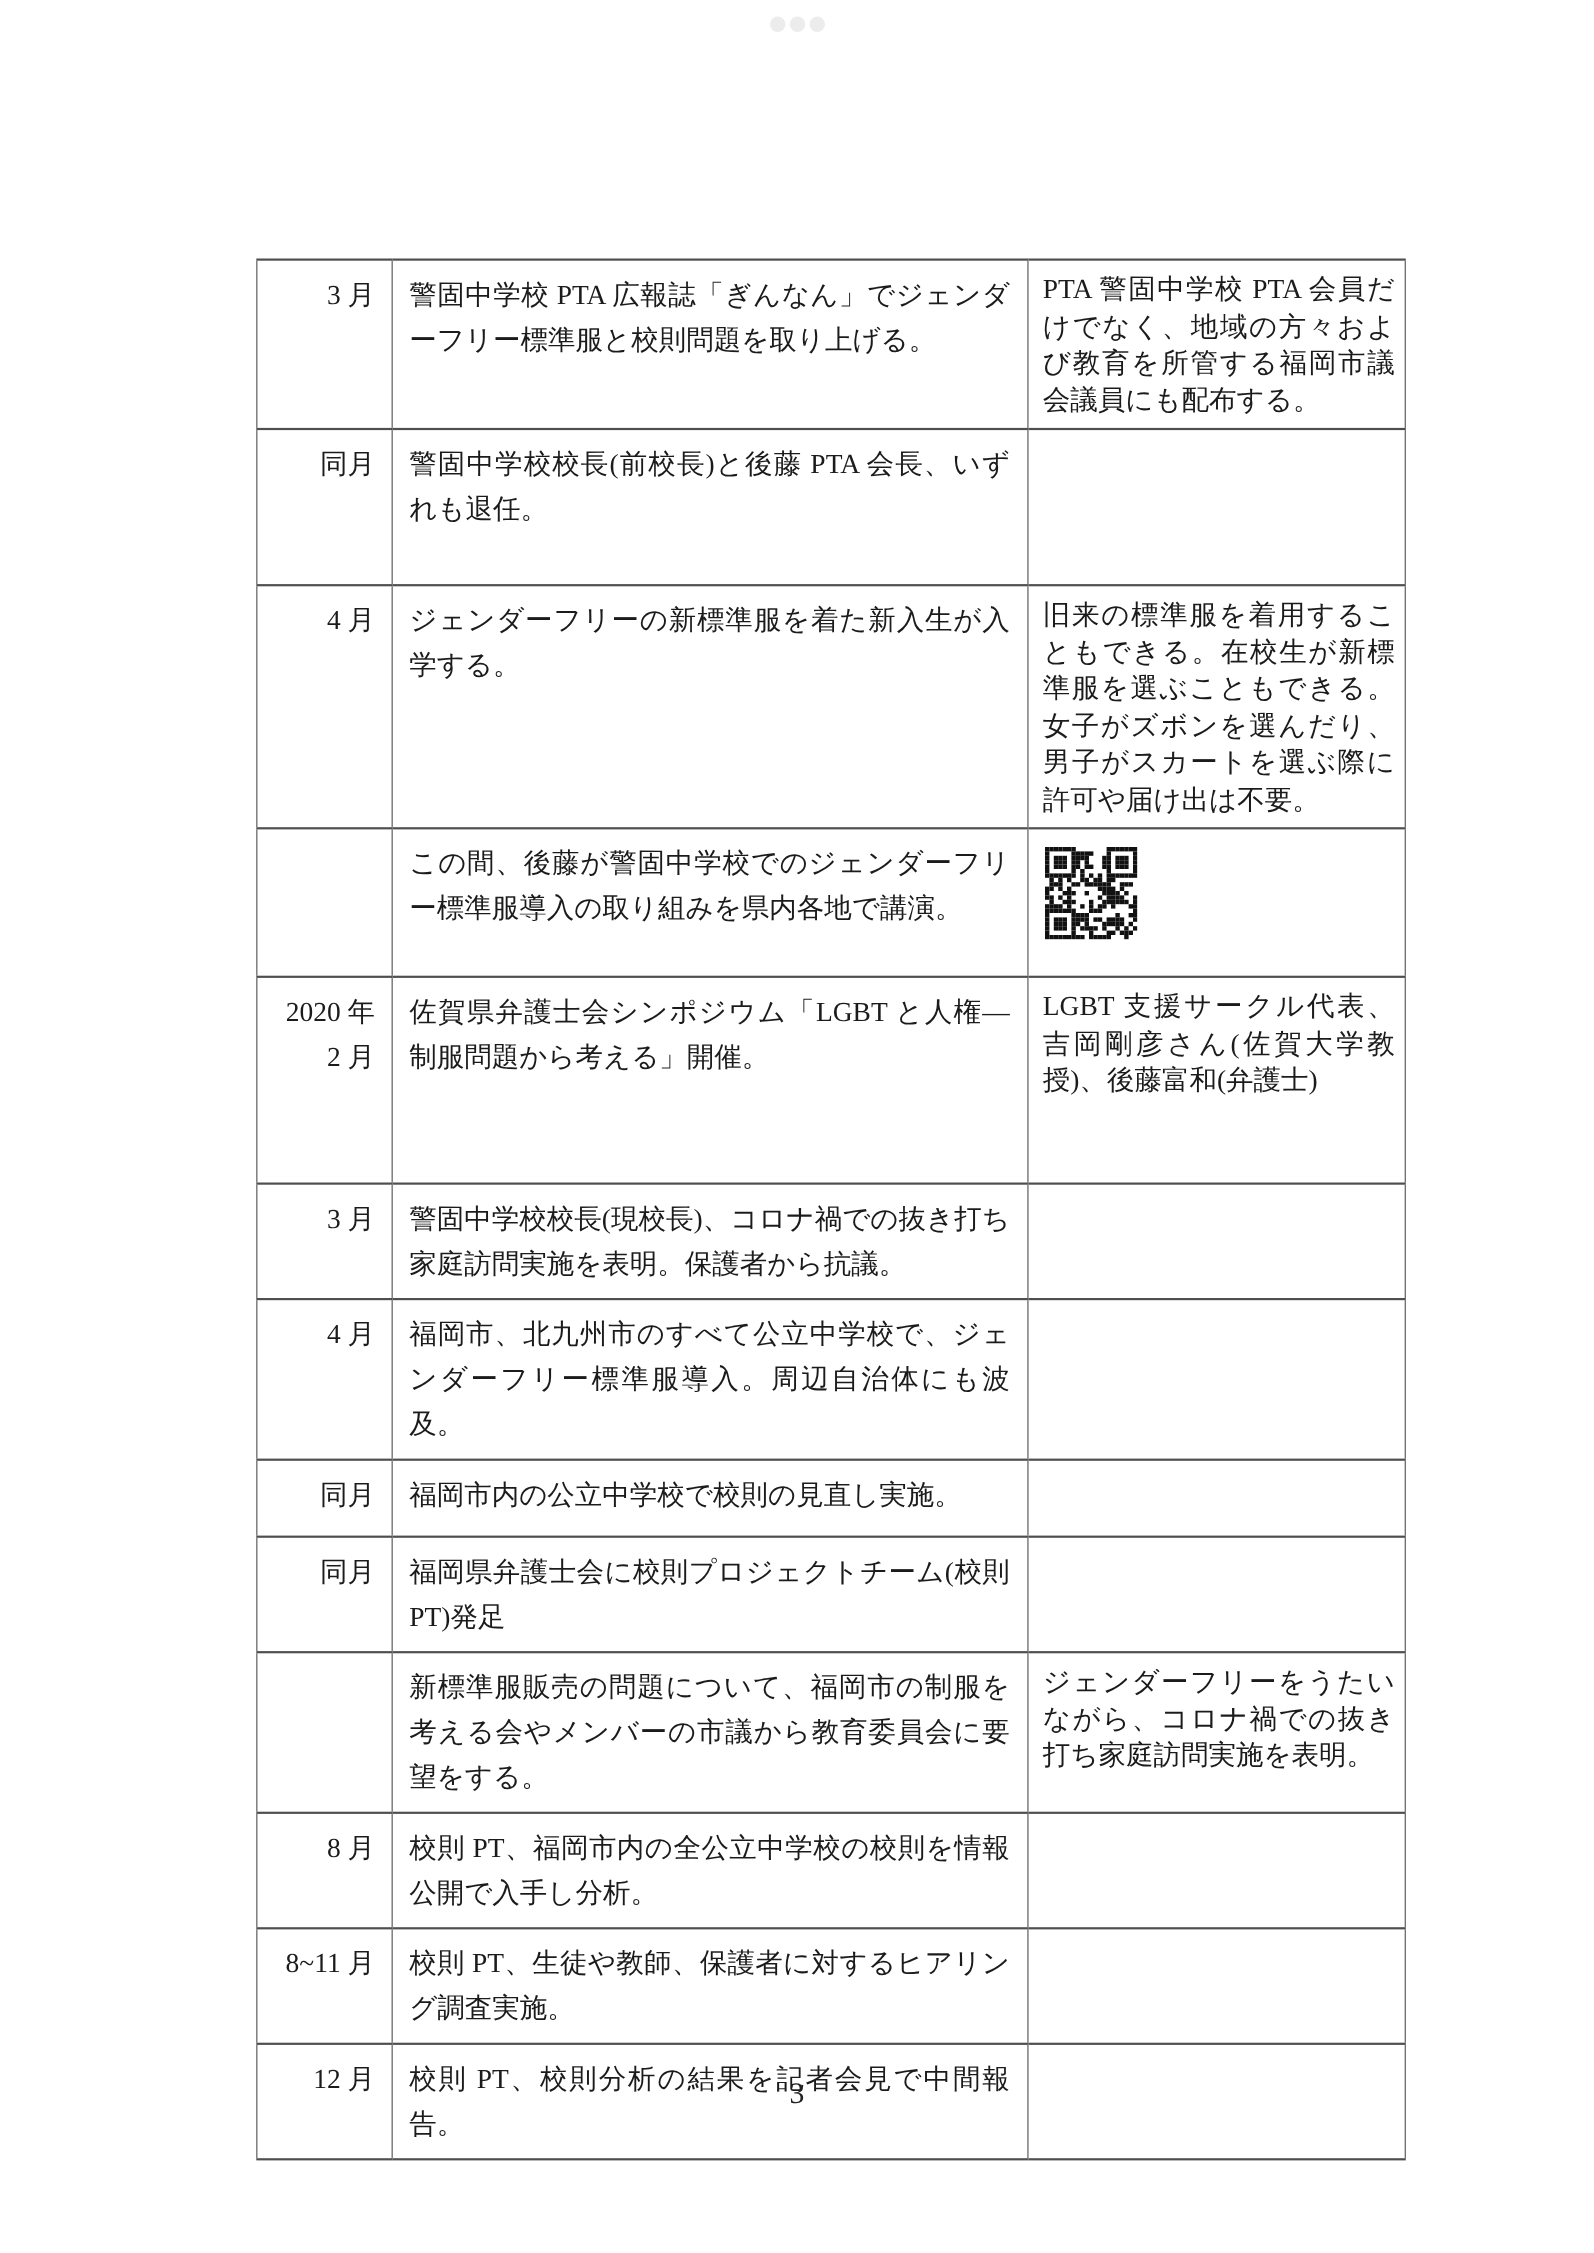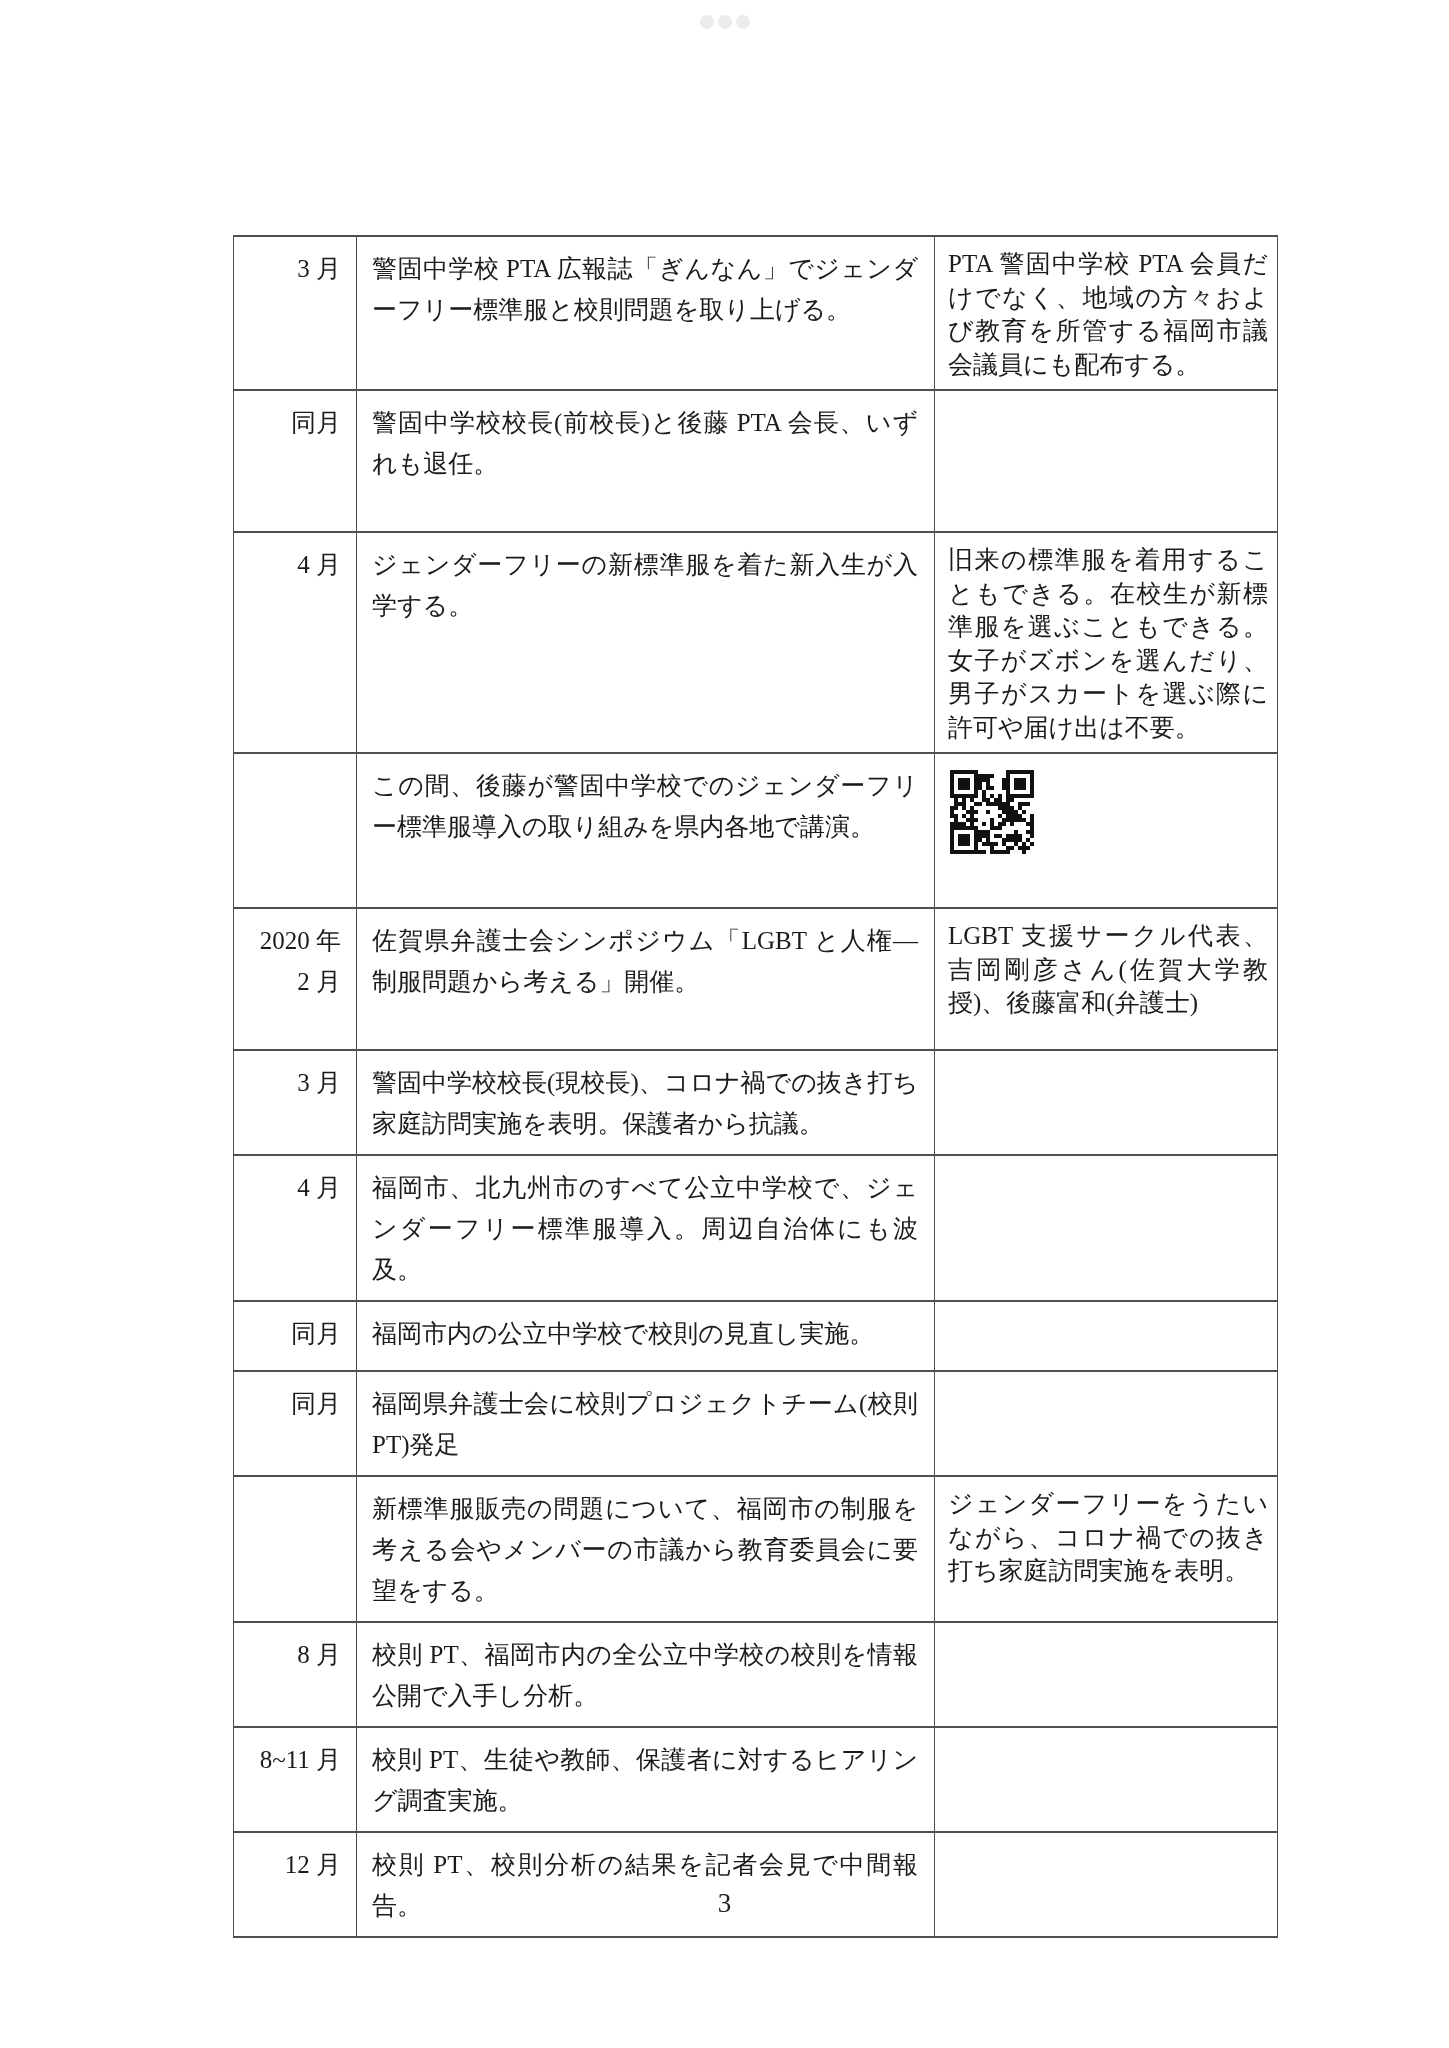--- a/index.html
+++ b/index.html
@@ -34,22 +34,22 @@
     width:578px; line-height:1.64; text-align:justify;
     padding:11px 16px 10px 15px;
   }
   td.note-cell {
     width:343px; line-height:1.34; text-align:justify;
     padding:10px 9px 8px 13px;
   }
   tr.r1  td { height:146px; }
   tr.r2  td { height:142px; }
   tr.r3  td { height:185px; }
-  tr.r4  td { height:155px; }
-  tr.r5  td { height:142px; }
+  tr.r4  td { height:135px; }
+  tr.r5  td { height:188px; }
   tr.r6  td { height:103px; }
   tr.r7  td { height:104px; }
   tr.r8  td { height:70px;  }
   tr.r9  td { height:91px;  }
   tr.r10 td { height:120px; }
   tr.r11 td { height:88px;  }
   tr.r12 td { height:95px;  }
   tr.r13 td { height:83px;  }
 
   .qr { display:block; width:84px; height:84px; margin:6px 0 0 2px; }

